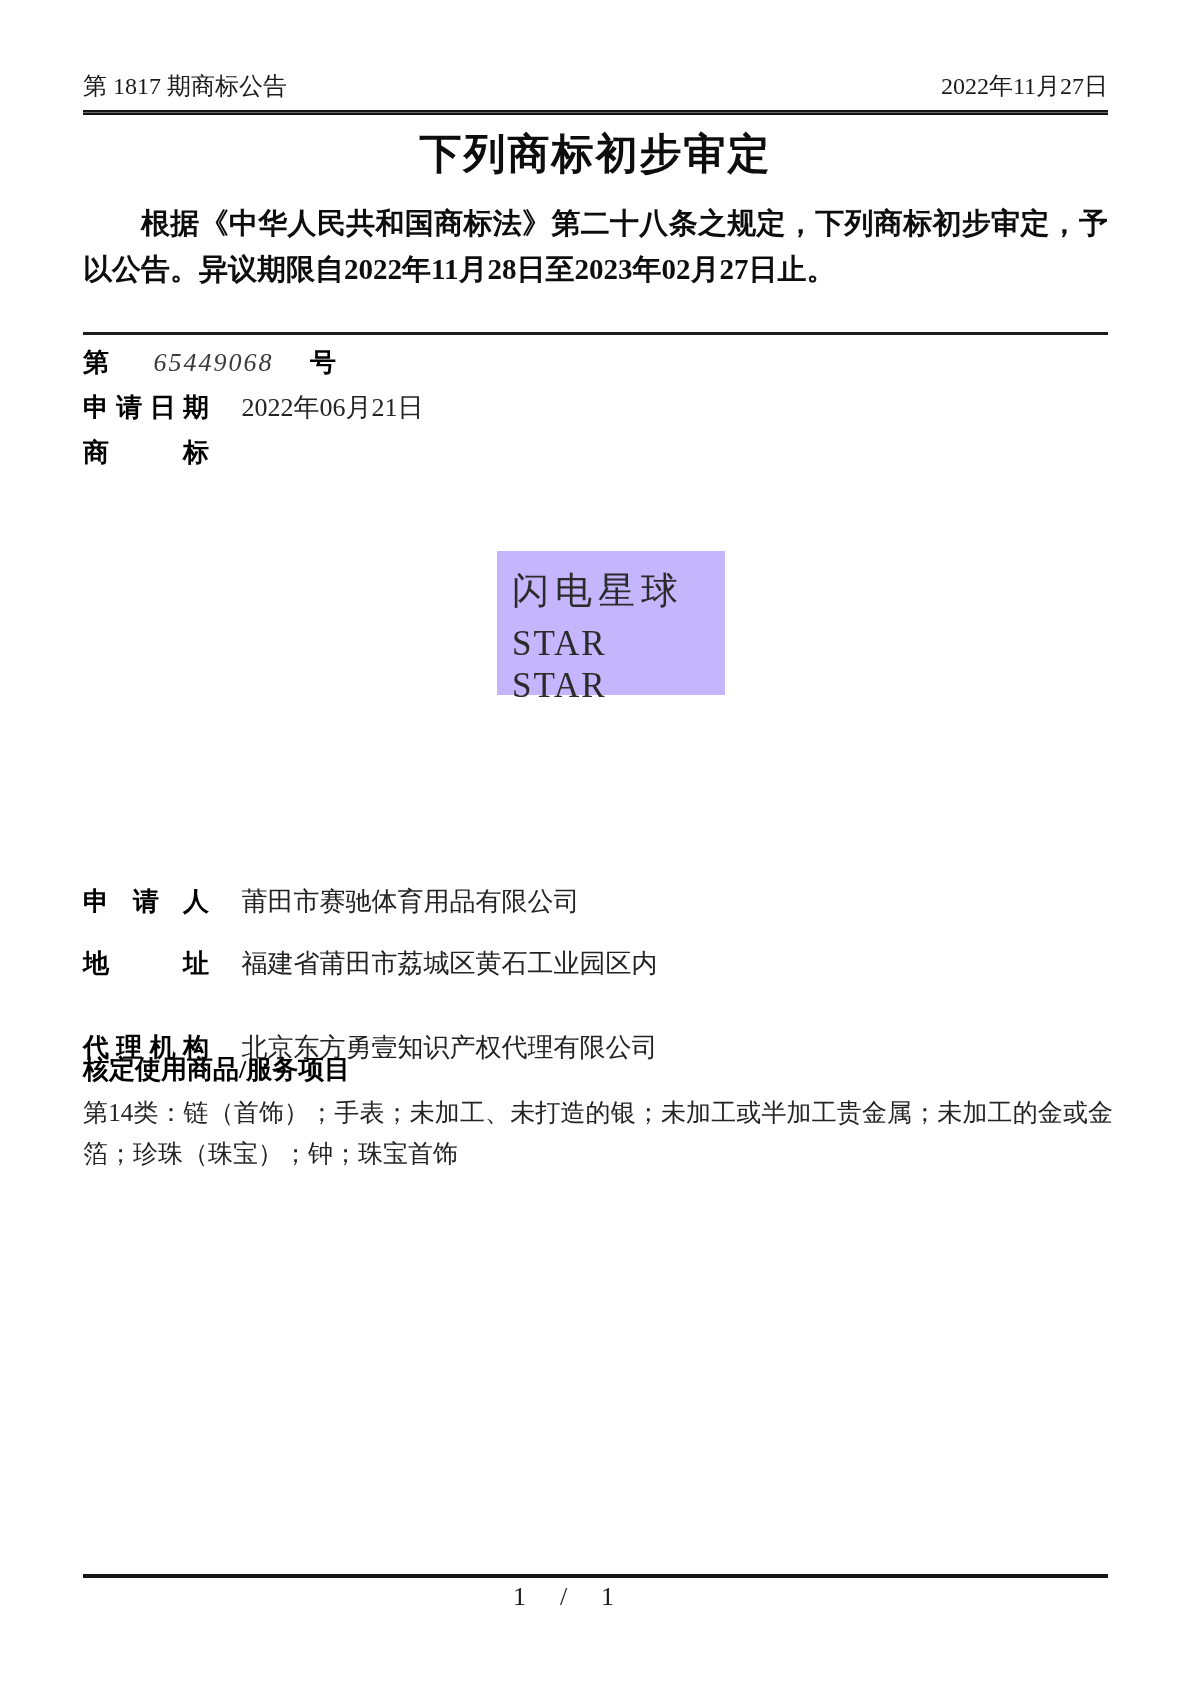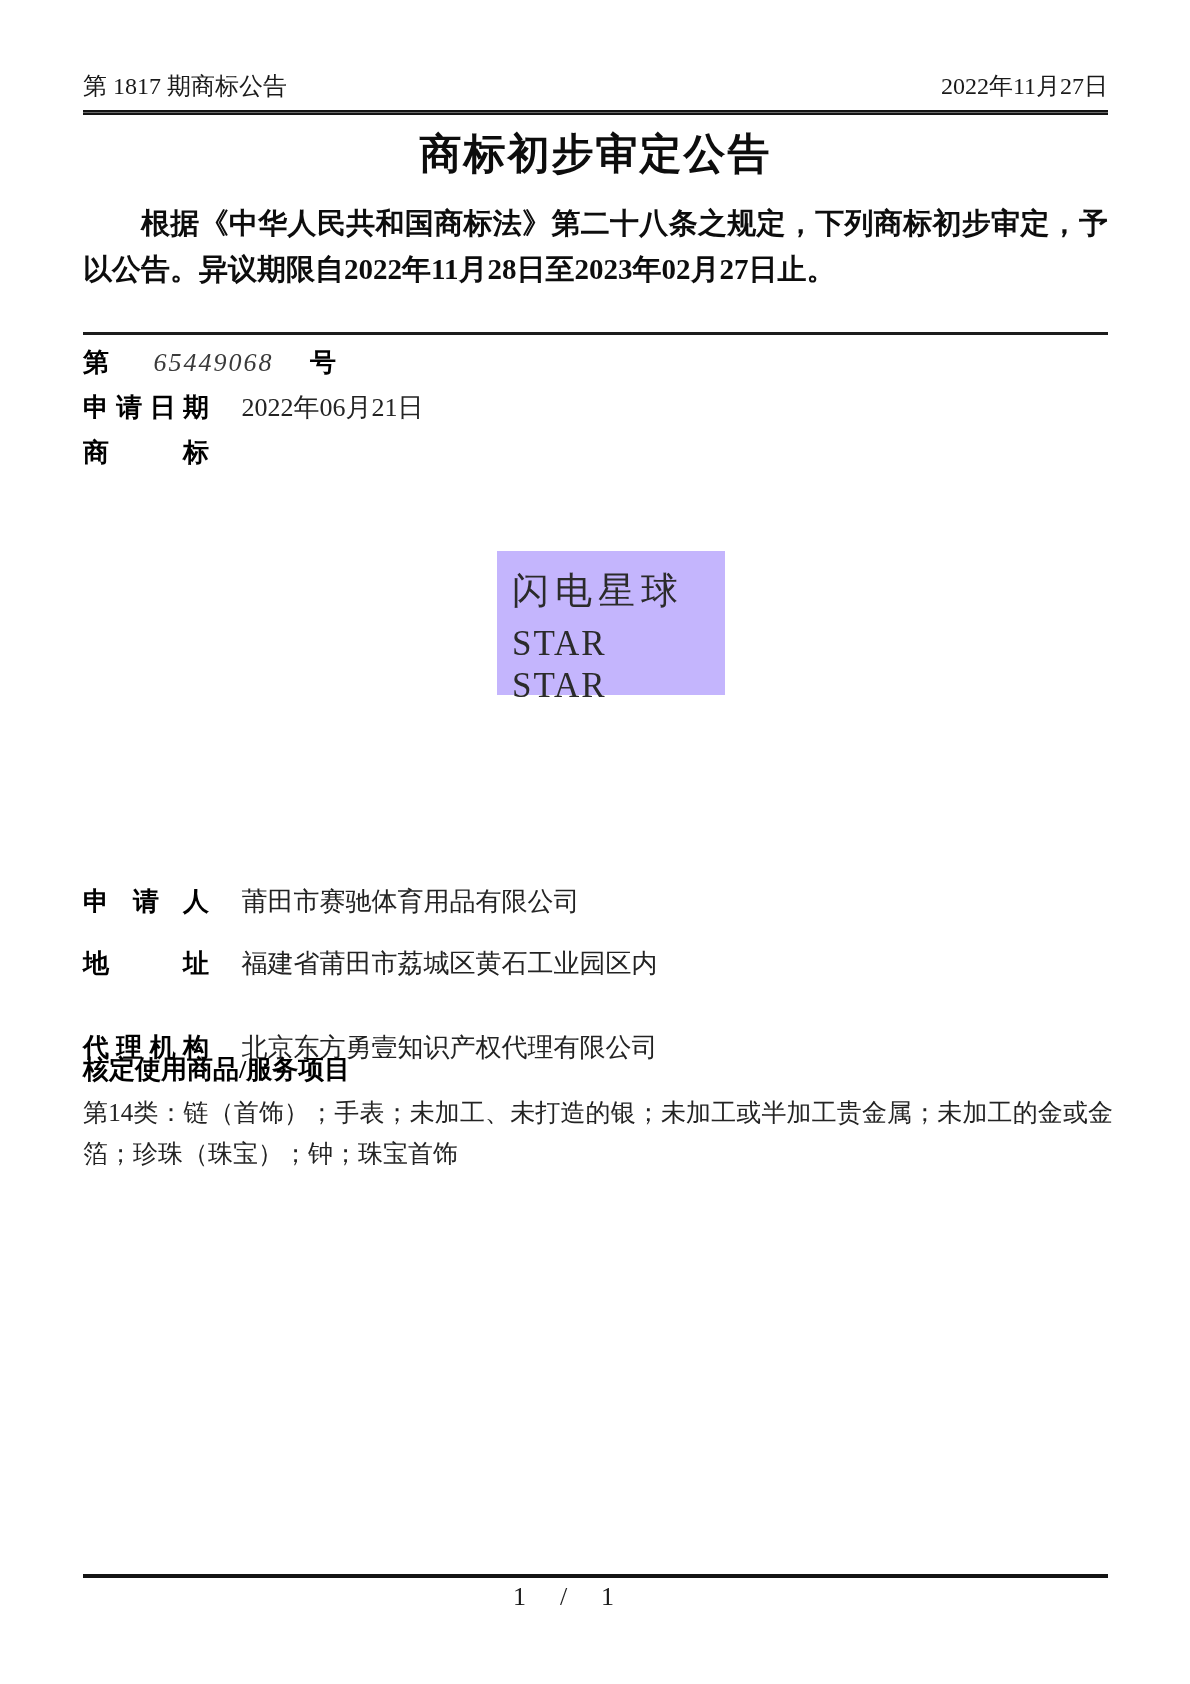--- a/index.html
+++ b/index.html
@@ -94,21 +94,21 @@
 
 <div class="content">
 
   <div class="header">
     <span>第 1817 期商标公告</span>
     <span>2022年11月27日</span>
   </div>
 
   <div class="rule-thick rule-header"></div>
 
-  <div class="title">商标初步审定公告</div>
+  <div class="title">下列商标初步审定</div>
 
   <div class="intro">根据《中华人民共和国商标法》第二十八条之规定，下列商标初步审定，予以公告。异议期限自2022年11月28日至2023年02月27日止。</div>
 
   <div class="rule-mid"></div>
 
   <div class="row row-number">
     <span class="num-prefix">第</span>
     <span class="num-value">65449068</span>
     <span class="num-suffix">号</span>
   </div>

